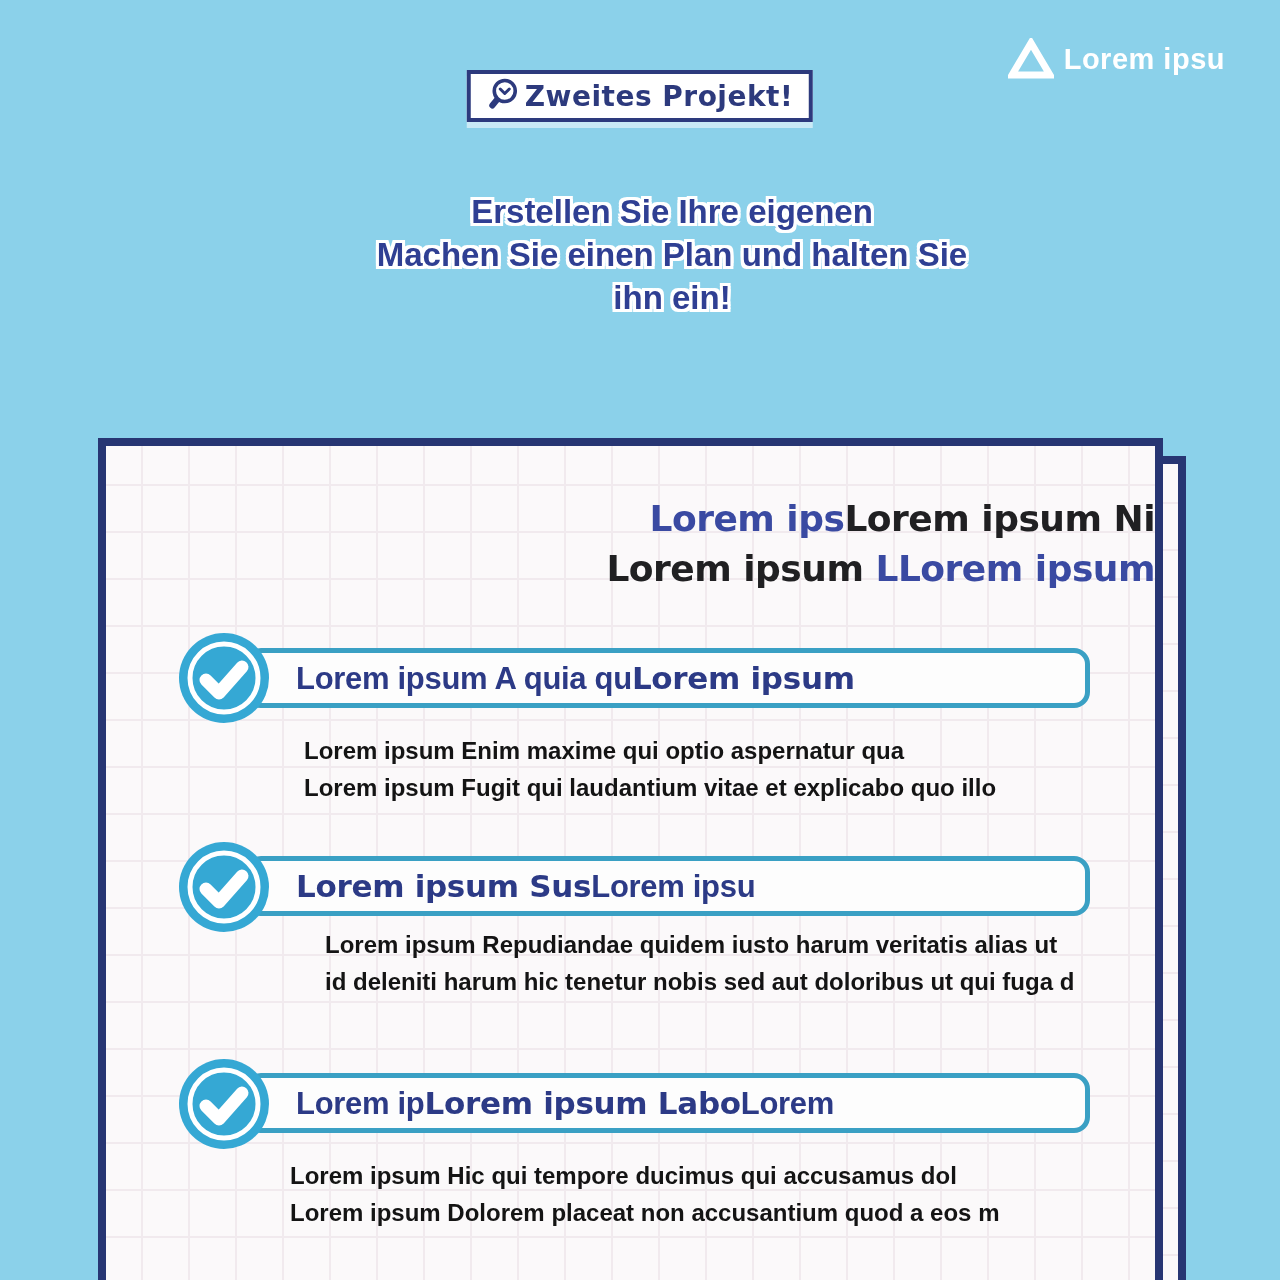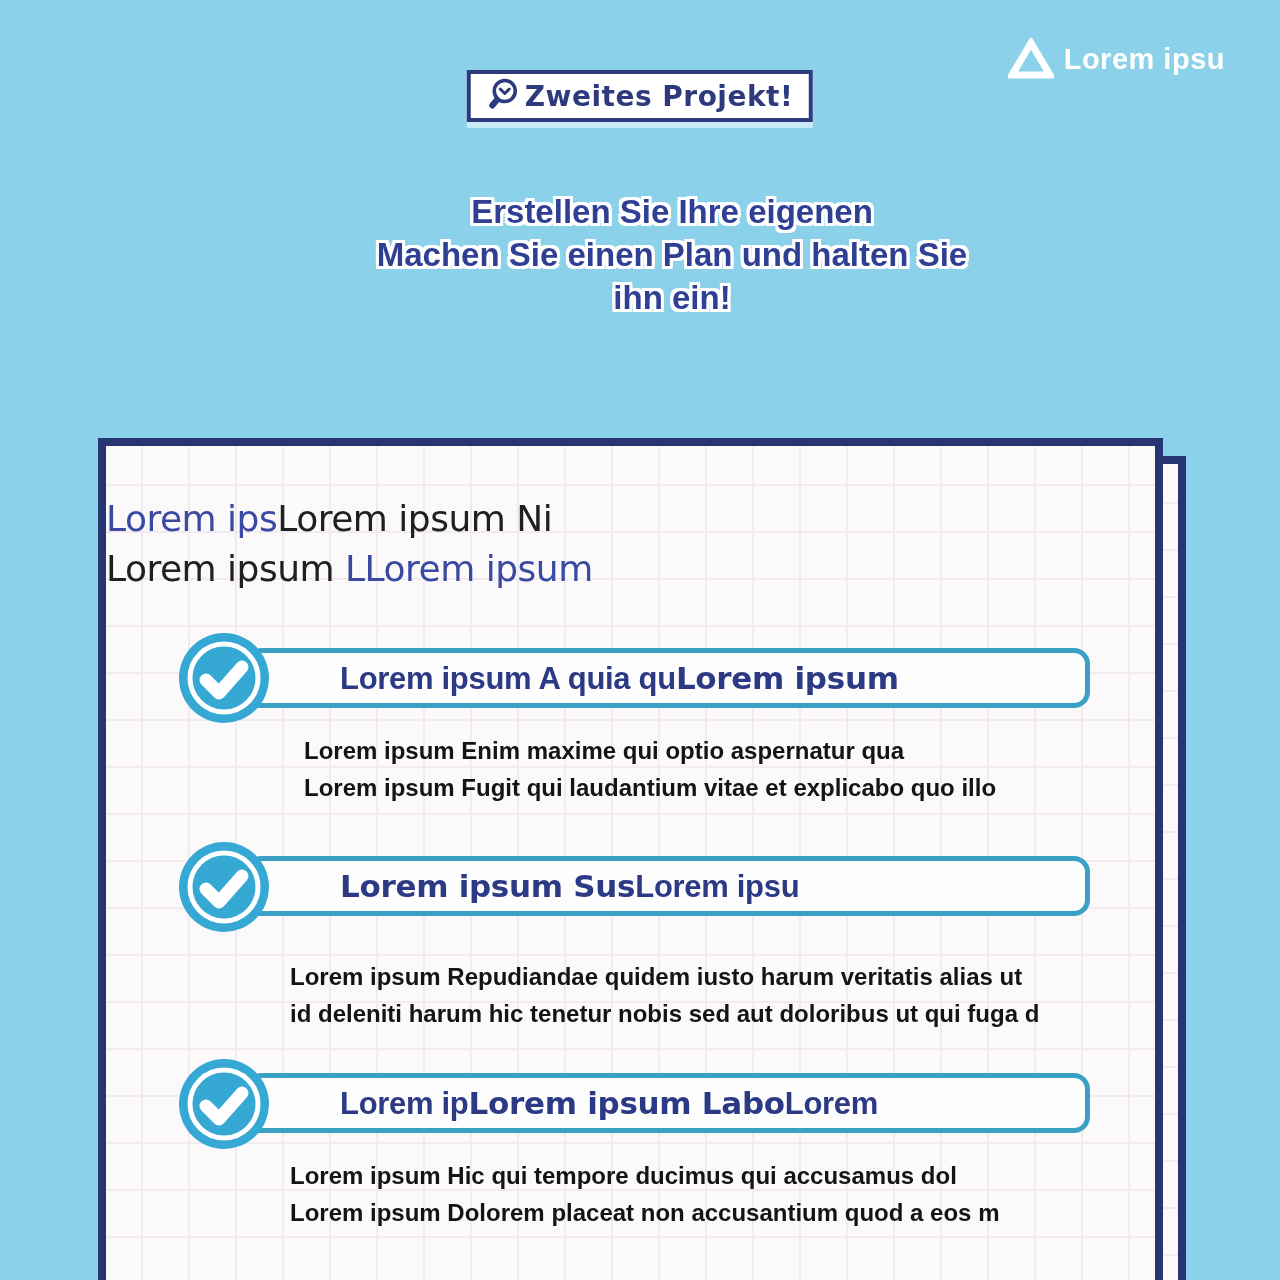--- a/index.html
+++ b/index.html
@@ -48,53 +48,53 @@
       linear-gradient(90deg, #f1eaee 2px, transparent 2px);
     background-size:47px 47px;
     background-position:-12px -9px;
   }
   .card-back{ left:121px; top:456px; width:1065px; height:940px; z-index:1; }
   .card{ left:98px;  top:438px; width:1065px; height:940px; z-index:2; }
   .card-inner{ position:relative; width:100%; height:100%; }
   
   .card-title{
     position:absolute; top:48px; left:0; width:100%;
-    text-align:left; font-family:"DejaVu Sans", sans-serif;
-    font-size:36px; font-weight:normal; line-height:50px; letter-spacing:-0.5px;
+    text-align:right; font-family:"DejaVu Sans", sans-serif;
+    font-size:36px; font-weight:bold; line-height:50px; letter-spacing:-0.5px;
   }
   .t-blue{ color:#3a4aa2; }
   .t-black{ color:#202022; }
   
   .check-circle{
     position:absolute; left:72px; width:92px; height:92px; z-index:4;
   }
   .pill{
     position:absolute; left:139px; width:845px; height:60px; z-index:3;
     box-sizing:border-box; background:#fdfdfd;
     border:5px solid #3aa0c4; border-radius:16px;
     display:flex; align-items:center; padding-left:46px;
     white-space:nowrap; overflow:hidden;
   }
-  .pill-text{ font-size:31px; color:#2c3a86; letter-spacing:-0.3px;margin-left:44px; }
+  .pill-text{ font-size:31px; color:#2c3a86; letter-spacing:-0.3px; }
   .seg-light{ font-family:"Liberation Sans", sans-serif; font-weight:bold; }
   .seg-heavy{ font-family:"DejaVu Sans", sans-serif; font-weight:bold; }
   .item-body{
     position:absolute; left:184px; width:900px; z-index:3;
     font-family:"Liberation Sans", sans-serif;
     font-size:24px; font-weight:bold; color:#141414; line-height:37px;
   }
   .body-line{ position:relative; white-space:nowrap; }
   .body-line > span{ position:relative; z-index:1; }
   .hl-bar{
     position:absolute; top:13px; height:21px; z-index:0;
     background:#f7d33e; opacity:0.85; border-radius:7px;
     transform:rotate(-0.3deg);
   }
   .c1{ top:186px; } .p1{ top:202px; } .b1{ top:286px;margin-left:14px; }
-  .c2{ top:395px; } .p2{ top:410px; } .b2{ top:512px; }
+  .c2{ top:395px; } .p2{ top:410px; } .b2{ top:480px;margin-left:35px; }
   .c3{ top:612px; } .p3{ top:627px; } .b3{ top:711px; }
   .hl-1{ left:-8px; width:650px; }
   .hl-2{ left:60px; width:718px; }
   .hl-3{ left:59px; width:600px; }
 </style>
 </head>
 <body>
 
 <div class="page">
 

